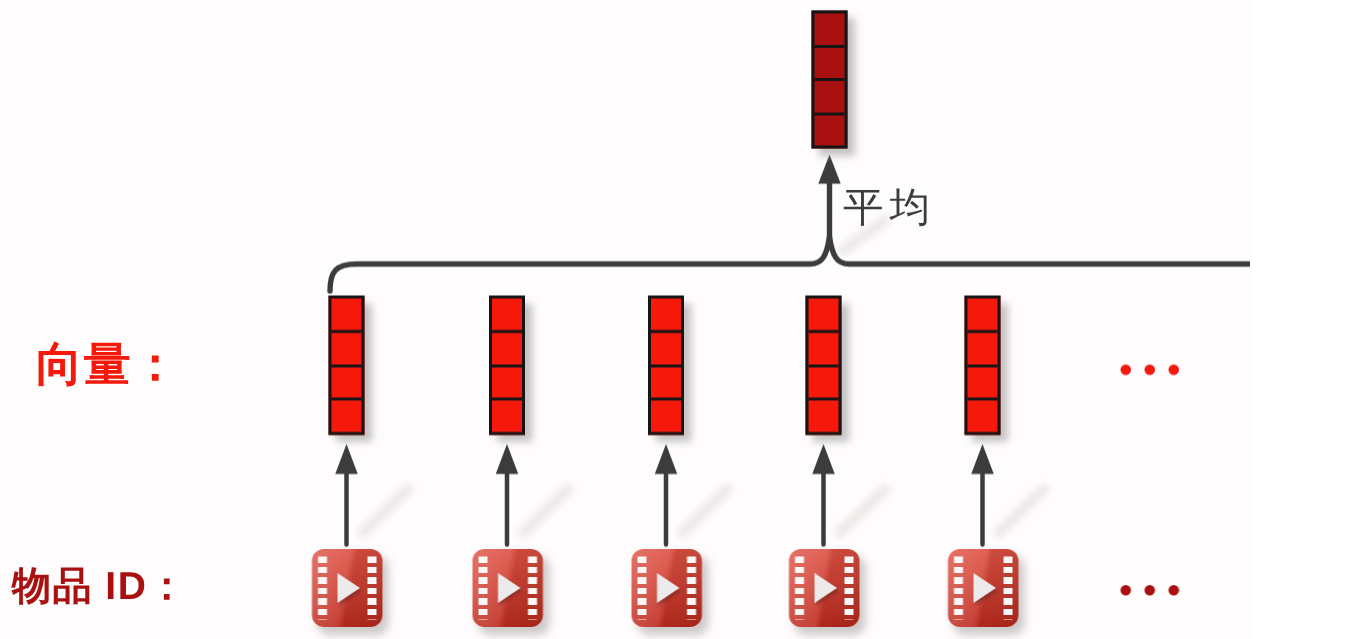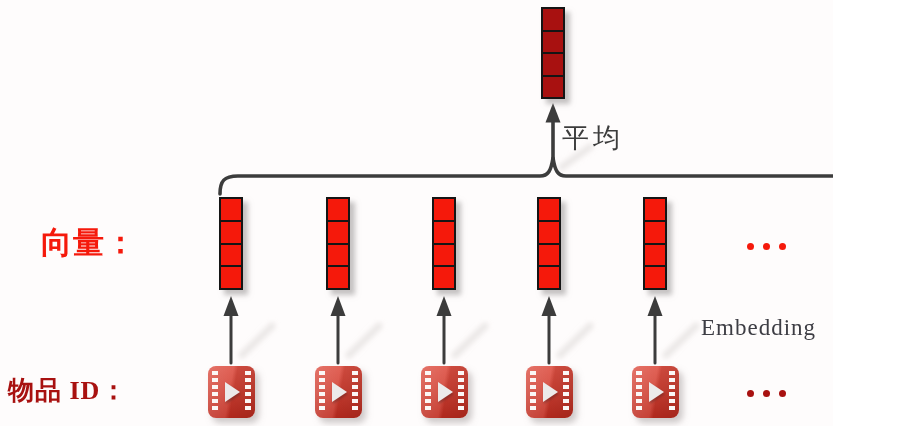--- a/index.html
+++ b/index.html
@@ -2,32 +2,32 @@
 <html style="--background: #FEFCFC; --bright-red: #F5190B; --dark-red: #A81110; --connector: #3C3C3C; --text-gray: #3D3D44; --cell-border: #151515; --icon-red-light: #DE5043; --icon-red-mid: #D04033; --icon-red-dark: #BE2B1F;"><head>
 <meta charset="utf-8">
 <style>
   html, body { margin: 0; padding: 0; }
   .canvas {
     position: relative;
     width: 833px;
     height: 426px;
     background: var(--background, #FEFCFC);
     overflow: hidden;
-    font-family: Liberation Serif, serif;
+    font-family: Liberation Sans, sans-serif;
   }
 
   
   .row-label {
     position: absolute;
     font-weight: bold;
     white-space: nowrap;
     letter-spacing: 1px;
   }
   #label-vector-row {
-    left: 41px; top: 222px;
+    left: 24px; top: 222px;
     font-size: 31px;
     color: var(--bright-red, #F5190B);
   }
   #label-item-row {
     left: 8px; top: 373px;
     font-size: 26px;
     color: var(--dark-red, #A81110);
   }
   #label-average {
     position: absolute;
@@ -174,21 +174,20 @@
   <div class="vector top-vector" style="left:541px">
     <div class="vcell"></div>
     <div class="vcell"></div>
     <div class="vcell"></div>
     <div class="vcell"></div>
   </div>
 
   <div id="label-average">平均</div>
   <div id="label-vector-row" class="row-label">向量：</div>
   <div id="label-item-row" class="row-label">物品 ID：</div>
-  <div id="label-embedding">Embedding</div>
 
   <div class="vector" style="left:219px">
     <div class="vcell"></div>
       <div class="vcell"></div>
       <div class="vcell"></div>
       <div class="vcell"></div>
   </div>
   <div class="vector" style="left:326px">
     <div class="vcell"></div>
       <div class="vcell"></div>

